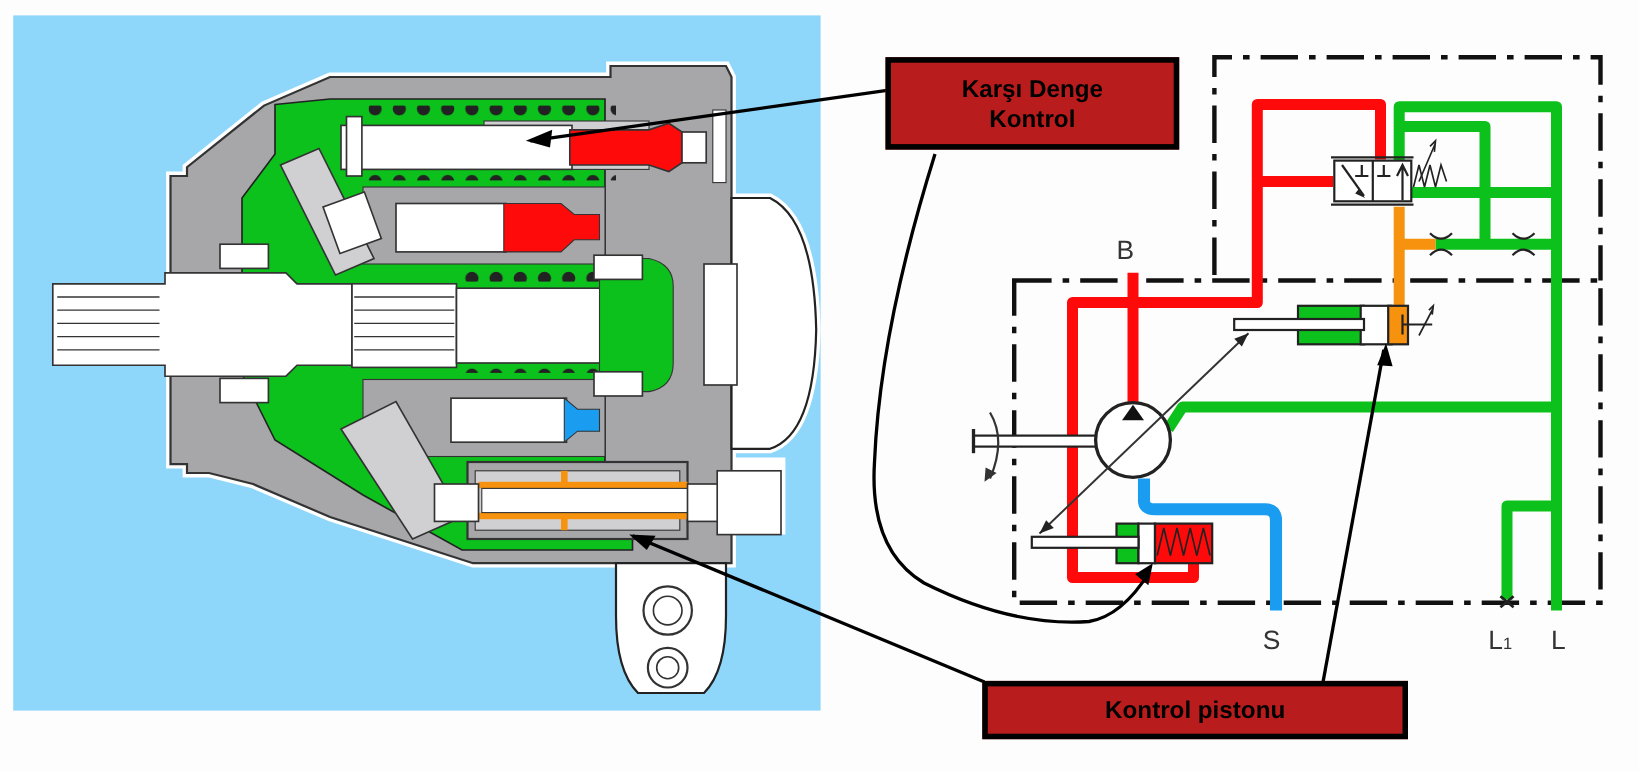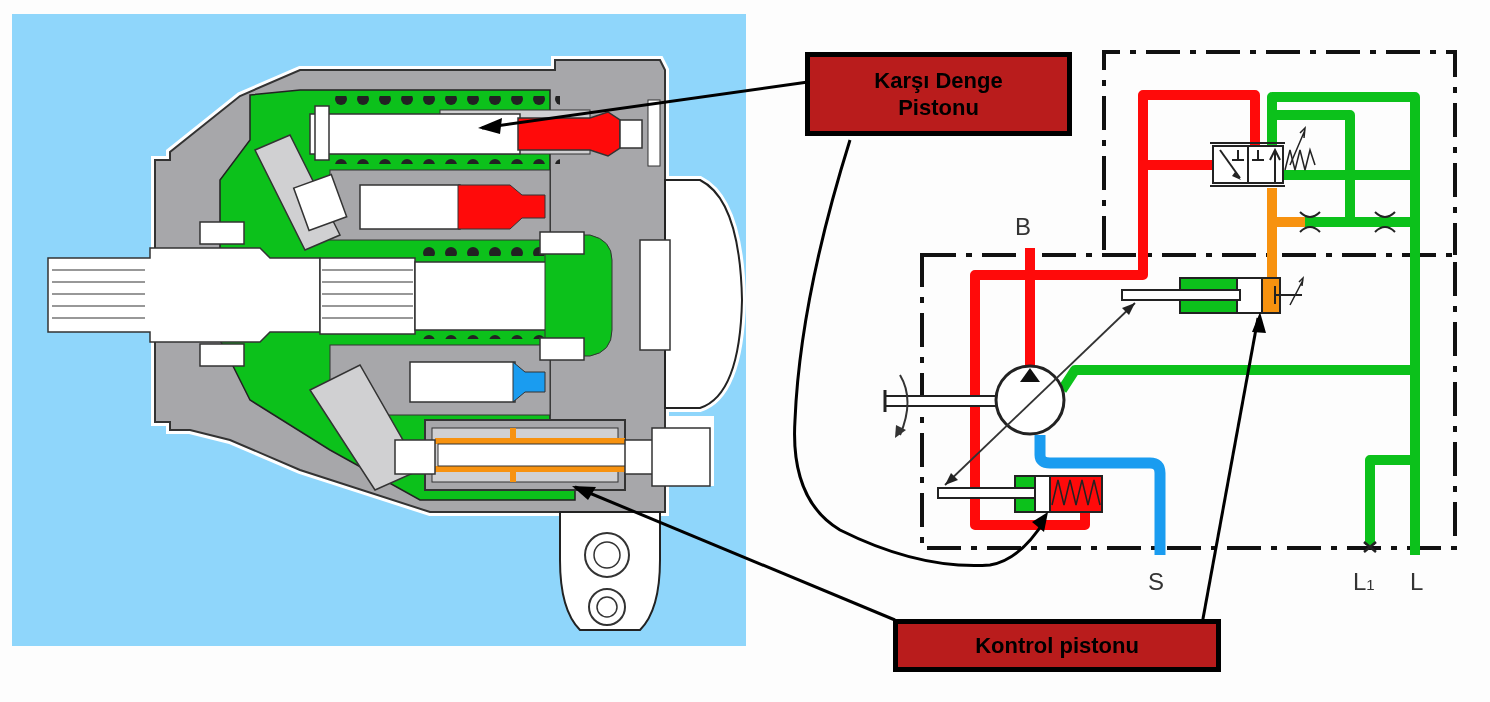--- a/index.html
+++ b/index.html
@@ -2,21 +2,21 @@
 <html><head>
 <meta charset="utf-8">
 <style>
   html, body { margin:0; padding:0; background:#fdfdfd; }
   body { width:1490px; height:702px; position:relative; overflow:hidden; font-family:"Liberation Sans", sans-serif; }
   #stage { position:absolute; left:0; top:0; width:1490px; height:702px; }
   .label-box { position:absolute; background:#b91c1c; border:5px solid #000; box-sizing:border-box;
                display:flex; align-items:center; justify-content:center; text-align:center;
                font-family:"Liberation Sans", sans-serif; font-weight:bold; font-size:22px; color:#000; line-height:1.25; }
   #box-top { left:805px; top:52px; width:267px; height:84px; }
-  #box-bottom { left:893px; top:619px; width:328px; height:53px; }
+  #box-bottom { left:893px; top:619px; width:387px; height:53px; }
   .port-label { font-family:"Liberation Sans", sans-serif; font-size:24px; fill:#333; }
 </style>
 </head>
 <body>
 
 <div id="stage">
 <svg width="1490" height="702" viewBox="0 0 1490 702" xmlns="http://www.w3.org/2000/svg">
   <defs>
     <pattern id="dots" width="22" height="22" patternUnits="userSpaceOnUse">
       <circle cx="11" cy="11" r="6" fill="#222"></circle>
@@ -188,18 +188,18 @@
     <line x1="895" y1="620" x2="575" y2="487" stroke="#000" stroke-width="3"></line>
     <path d="M572 486 L596 487 L588 500 Z" fill="#000"></path>
     <line x1="1198" y1="646" x2="1258" y2="318" stroke="#000" stroke-width="3"></line>
     <path d="M1260 312 L1252 332 L1266 333 Z" fill="#000"></path>
   </g>
 </svg>
 
 <div class="label-box" id="box-top">
   <div>
     <div>Karşı Denge</div>
-    <div>Pistonu</div>
+    <div>Kontrol</div>
   </div>
 </div>
 
 <div class="label-box" id="box-bottom">Kontrol pistonu</div>
 </div>
 
 </body></html>

